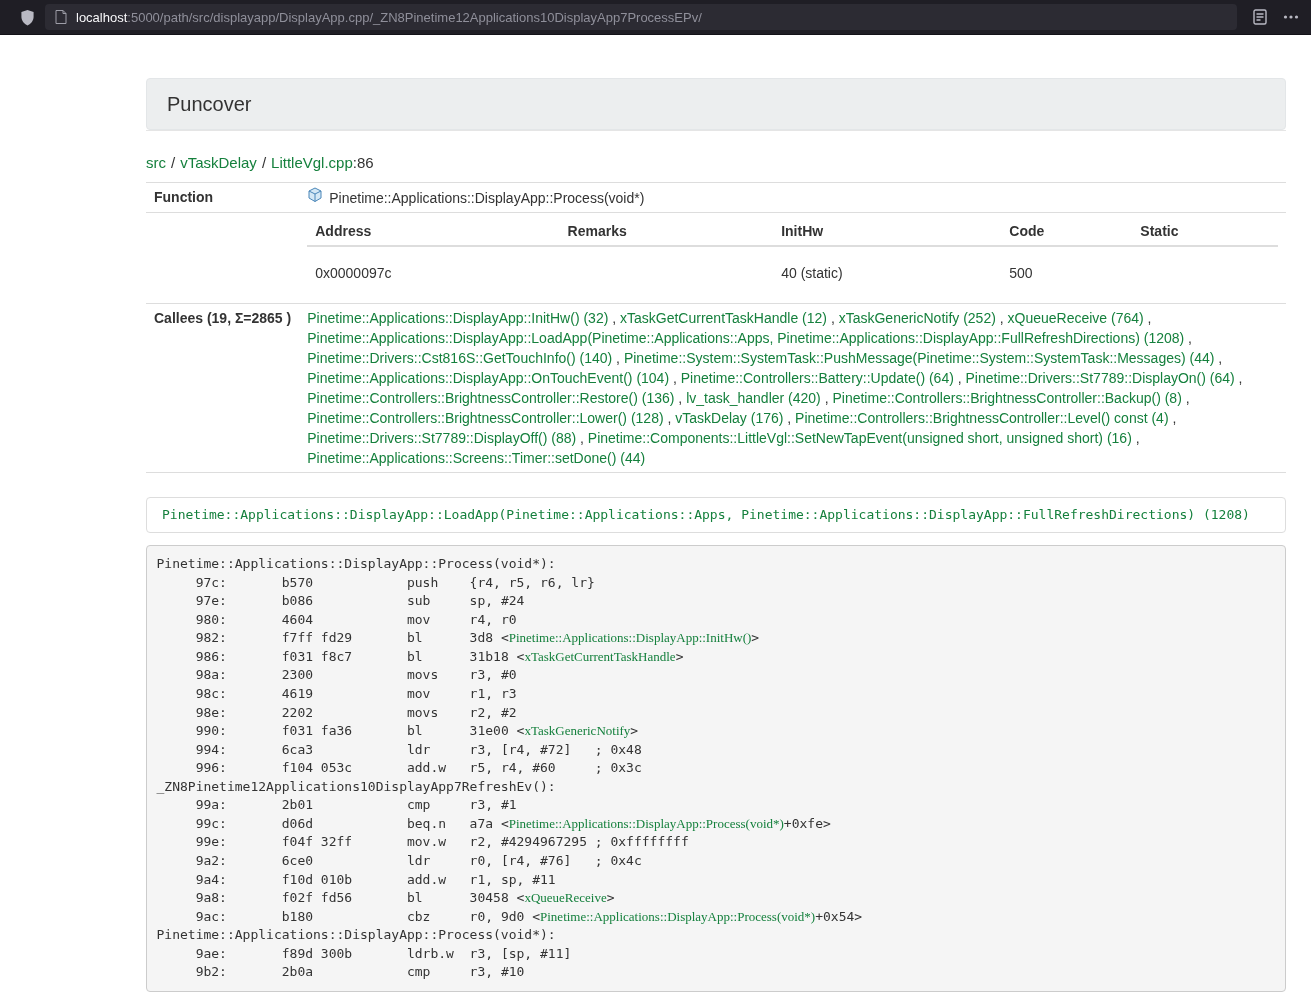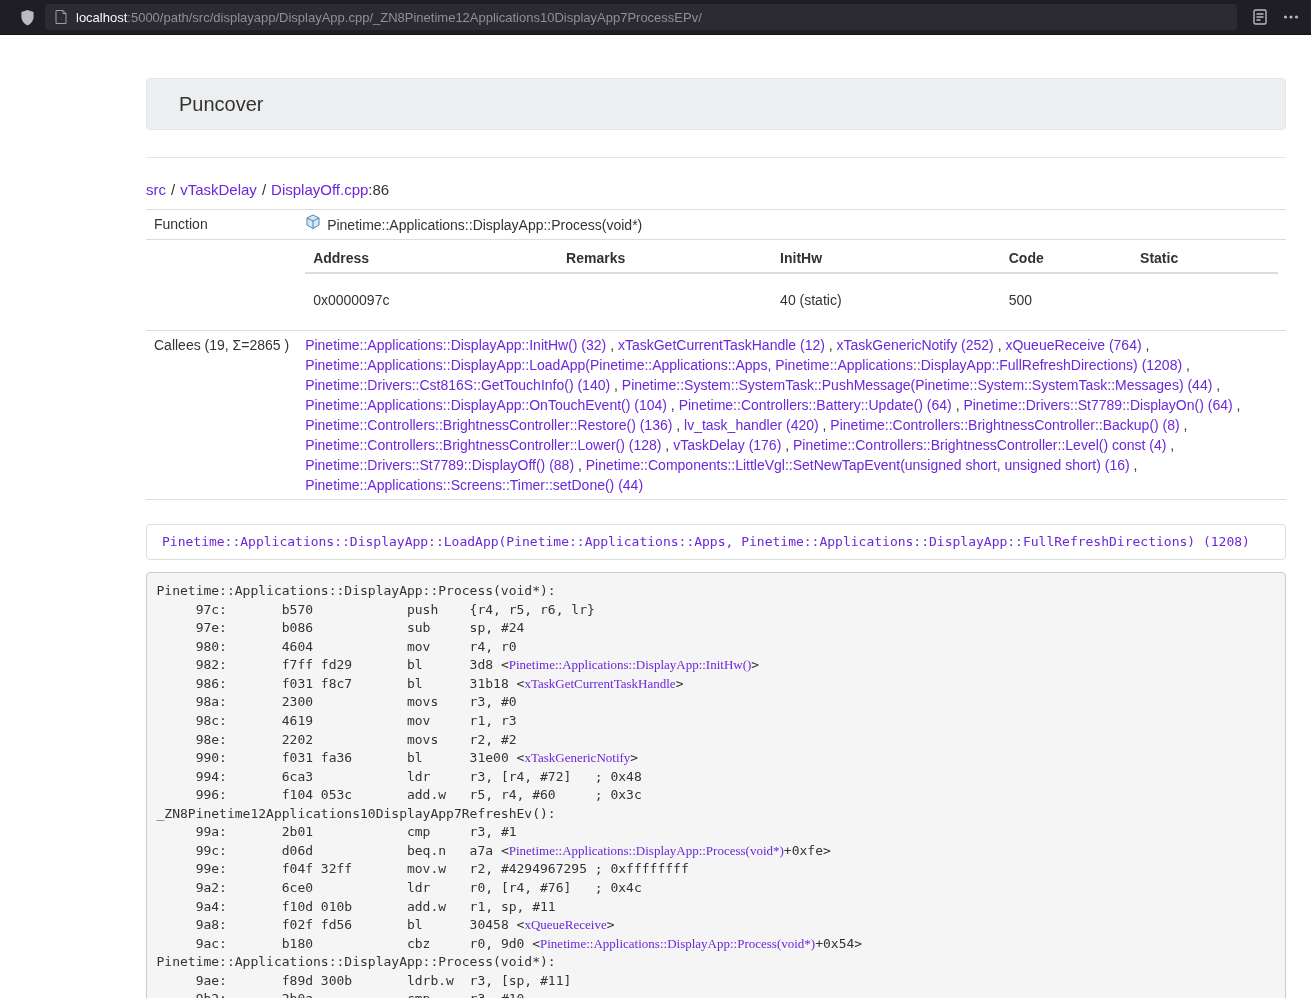--- a/index.html
+++ b/index.html
@@ -25,41 +25,40 @@
   .url-text { font-size: 13px; color: #8f8f9a; }
   .url-text .host { color: #f9f9fb; }
   .chrome-btn { margin-left: 16px; display: flex; align-items: center; cursor: default; }
 
   
   .page { padding-top: 43px; background: #fff; }
   .container { margin-left: 146px; width: 1140px; }
 
   .jumbotron {
     background: #eceeef; border: 1px solid #e3e6e8; border-radius: 4px;
-    height: 52px; display: flex; align-items: center; padding: 0 32px;
-    margin-bottom: 27px;
+    height: 52px; display: flex; align-items: center; padding: 0 20px;
   }
   .jumbotron .title { font-size: 20px; color: #333; }
 
   hr.rule { border: 0; border-top: 1px solid #e5e5e5; margin: 0 0 22px 0; }
 
   .crumbs { font-size: 15px; line-height: 20px; margin-bottom: 9px; }
   .crumbs .sep { margin: 0 5px; color: #333; }
-  a.lnk { color: #6d28d9; text-decoration: none; }
+  a.lnk { color: #15803d; text-decoration: none; }
 
   table.fn {
     width: 100%; border-collapse: collapse; font-size: 14px;
     border-bottom: 1px solid #ddd; margin-bottom: 24px;
   }
   table.fn > tbody > tr > th,
   table.fn > tbody > tr > td {
     border-top: 1px solid #ddd; padding: 4px 8px;
     text-align: left; vertical-align: top; line-height: 20px;
   }
-  th.rowlabel { width: 148px; font-weight: normal; white-space: nowrap; margin-left: 11px; }
+  th.rowlabel { width: 148px; font-weight: bold; white-space: nowrap; margin-left: 11px; }
 
   table.stats { width: 100%; border-collapse: collapse; }
   table.stats th {
     border-bottom: 2px solid #ddd; padding: 4px 8px; text-align: left;
     font-weight: bold; line-height: 20px; margin-top: 38px;
   }
   table.stats td { padding: 16px 8px; text-align: left; line-height: 20px; }
 
   .fn-name-cell { display: flex; align-items: center; gap: 6px; }
 
@@ -116,21 +115,21 @@
 
 <div class="page">
   <div class="container">
 
     <div class="jumbotron">
       <span class="title">Puncover</span>
     </div>
 
     <hr class="rule">
 
-    <div class="crumbs"><a href="#" class="lnk">src</a><span class="sep">/</span><a href="#" class="lnk">vTaskDelay</a><span class="sep">/</span><a href="#" class="lnk">DisplayOff.cpp</a><span>:86</span></div>
+    <div class="crumbs"><a href="#" class="lnk">src</a><span class="sep">/</span><a href="#" class="lnk">vTaskDelay</a><span class="sep">/</span><a href="#" class="lnk">LittleVgl.cpp</a><span>:86</span></div>
 
     <table class="fn">
       <tbody>
         <tr>
           <th class="rowlabel">Function</th>
           <td>
             <span class="fn-name-cell">
               <span>
                 <svg width="16" height="16" viewBox="0 0 16 16">
                     <path d="M8 1 L14 4 V11 L8 14.5 L2 11 V4 Z" fill="#d5e8f5" stroke="#4a86b8"></path>

